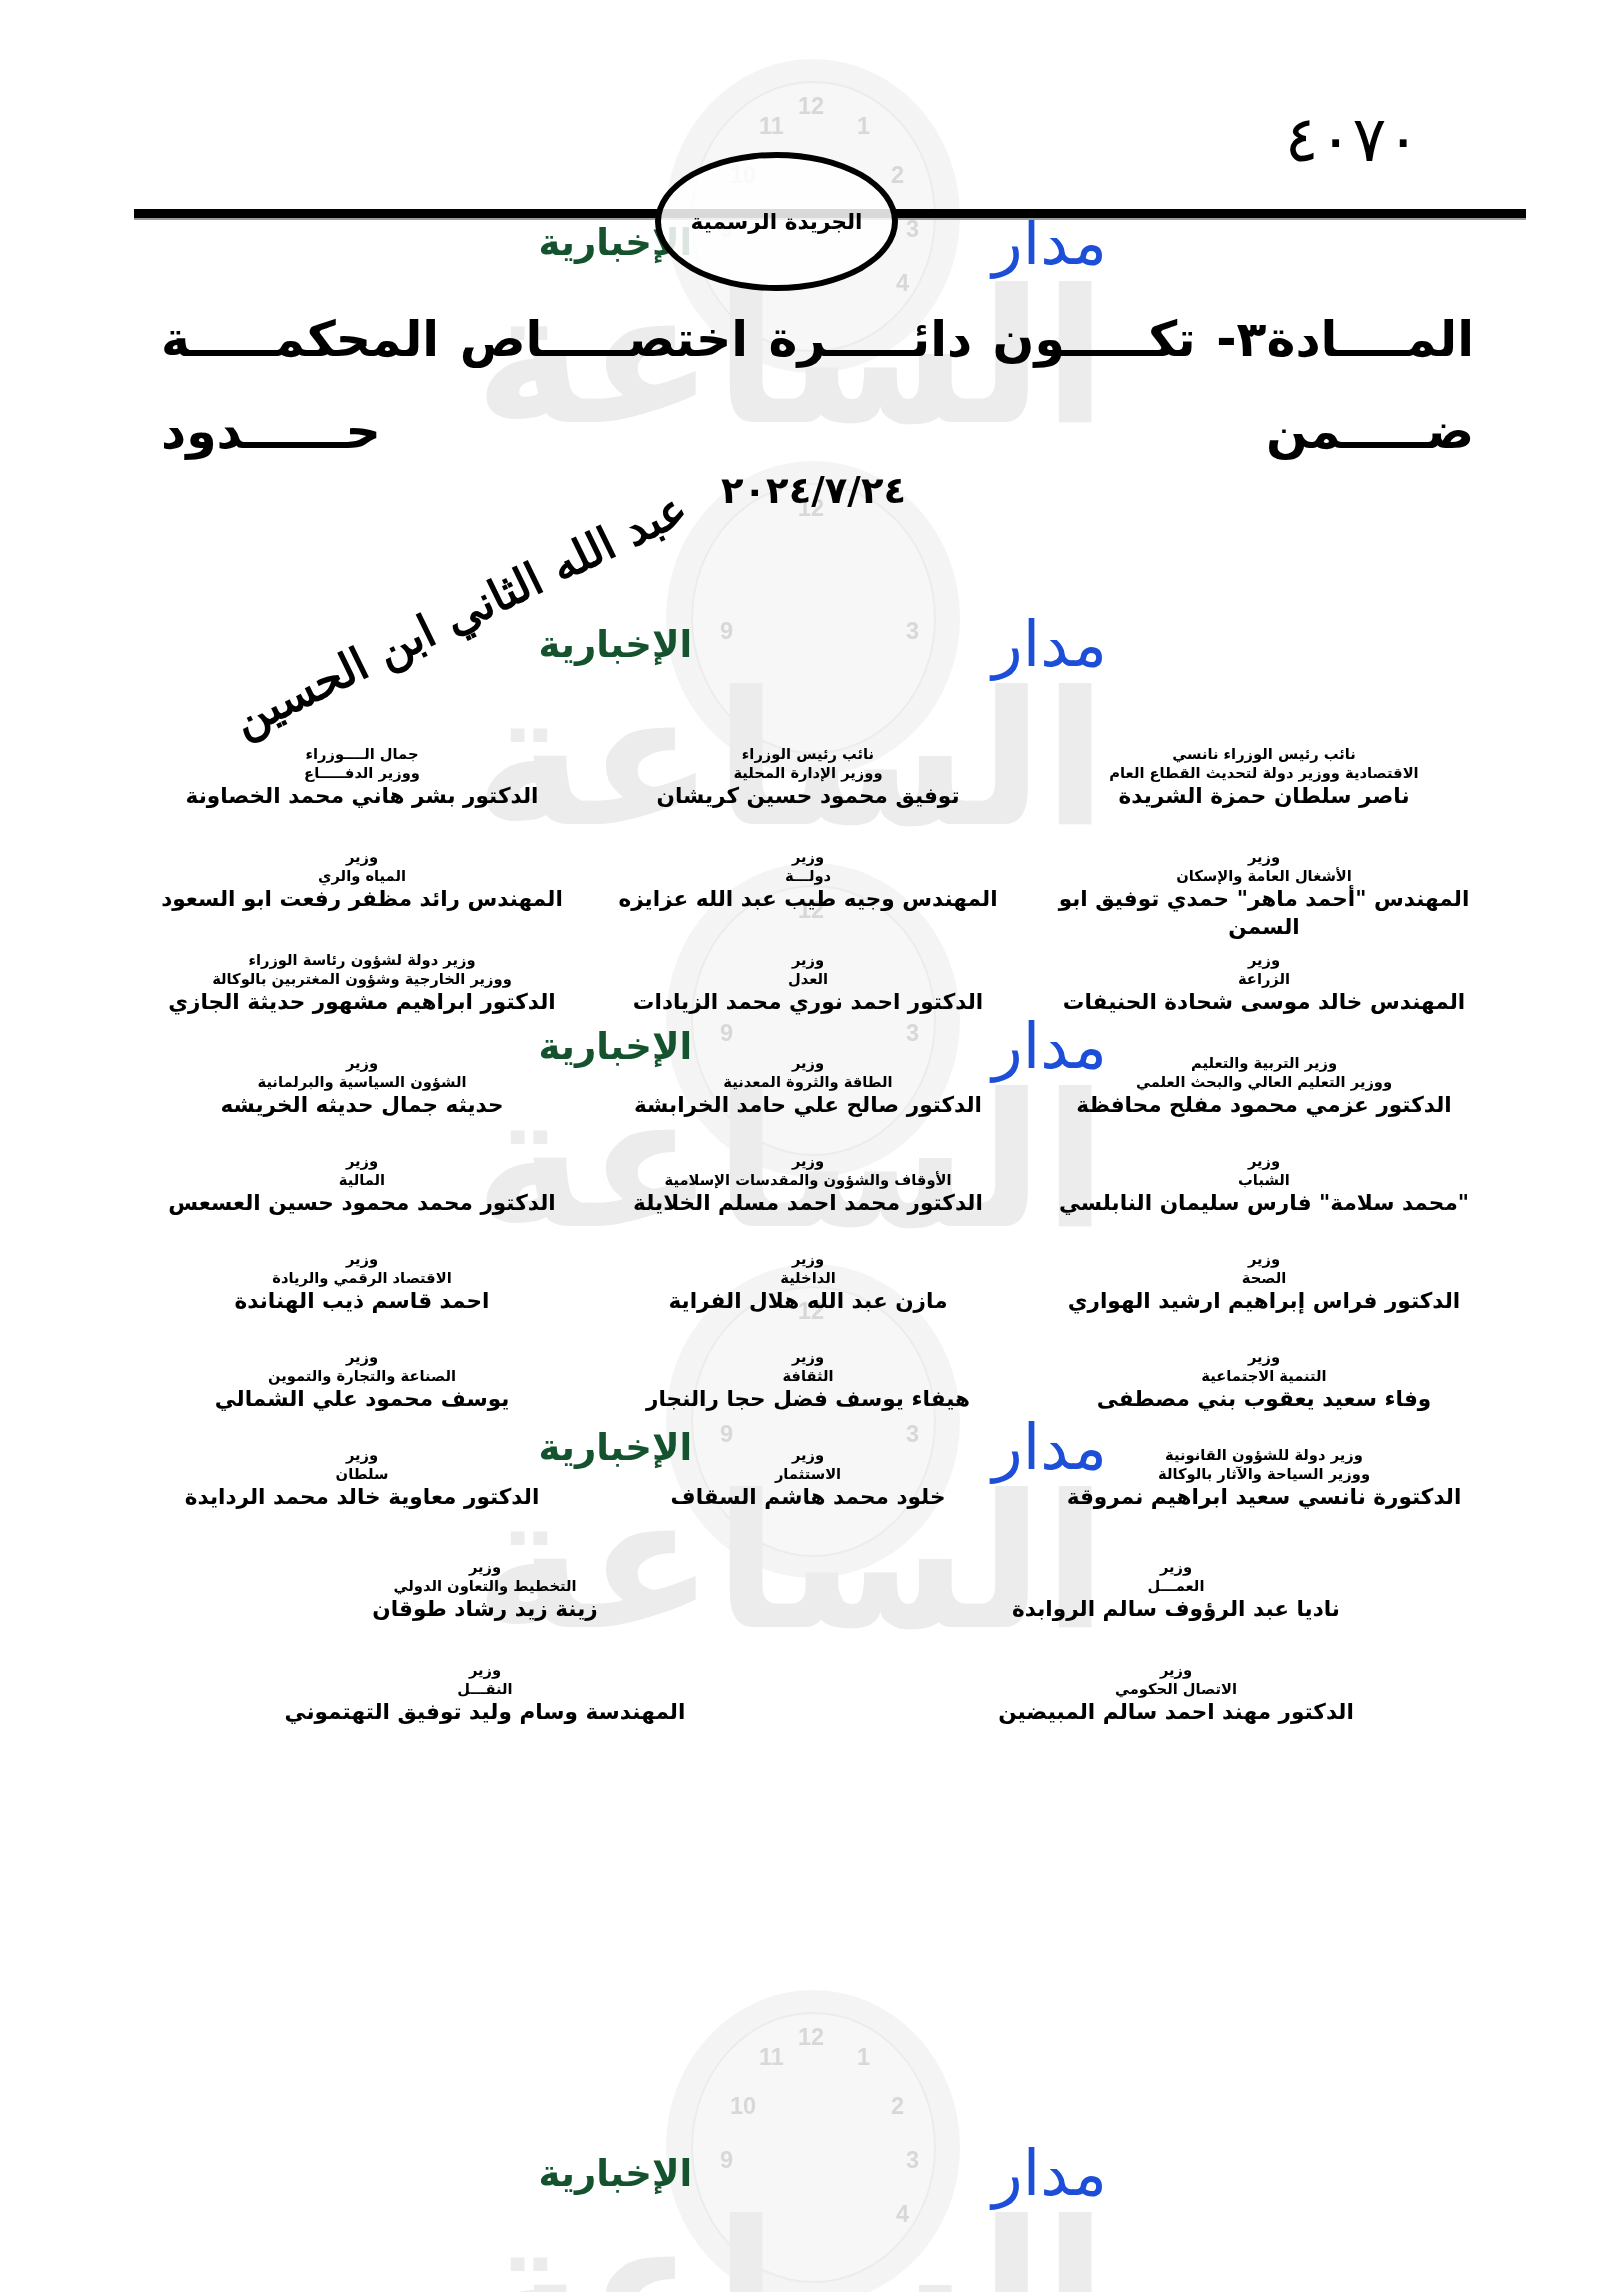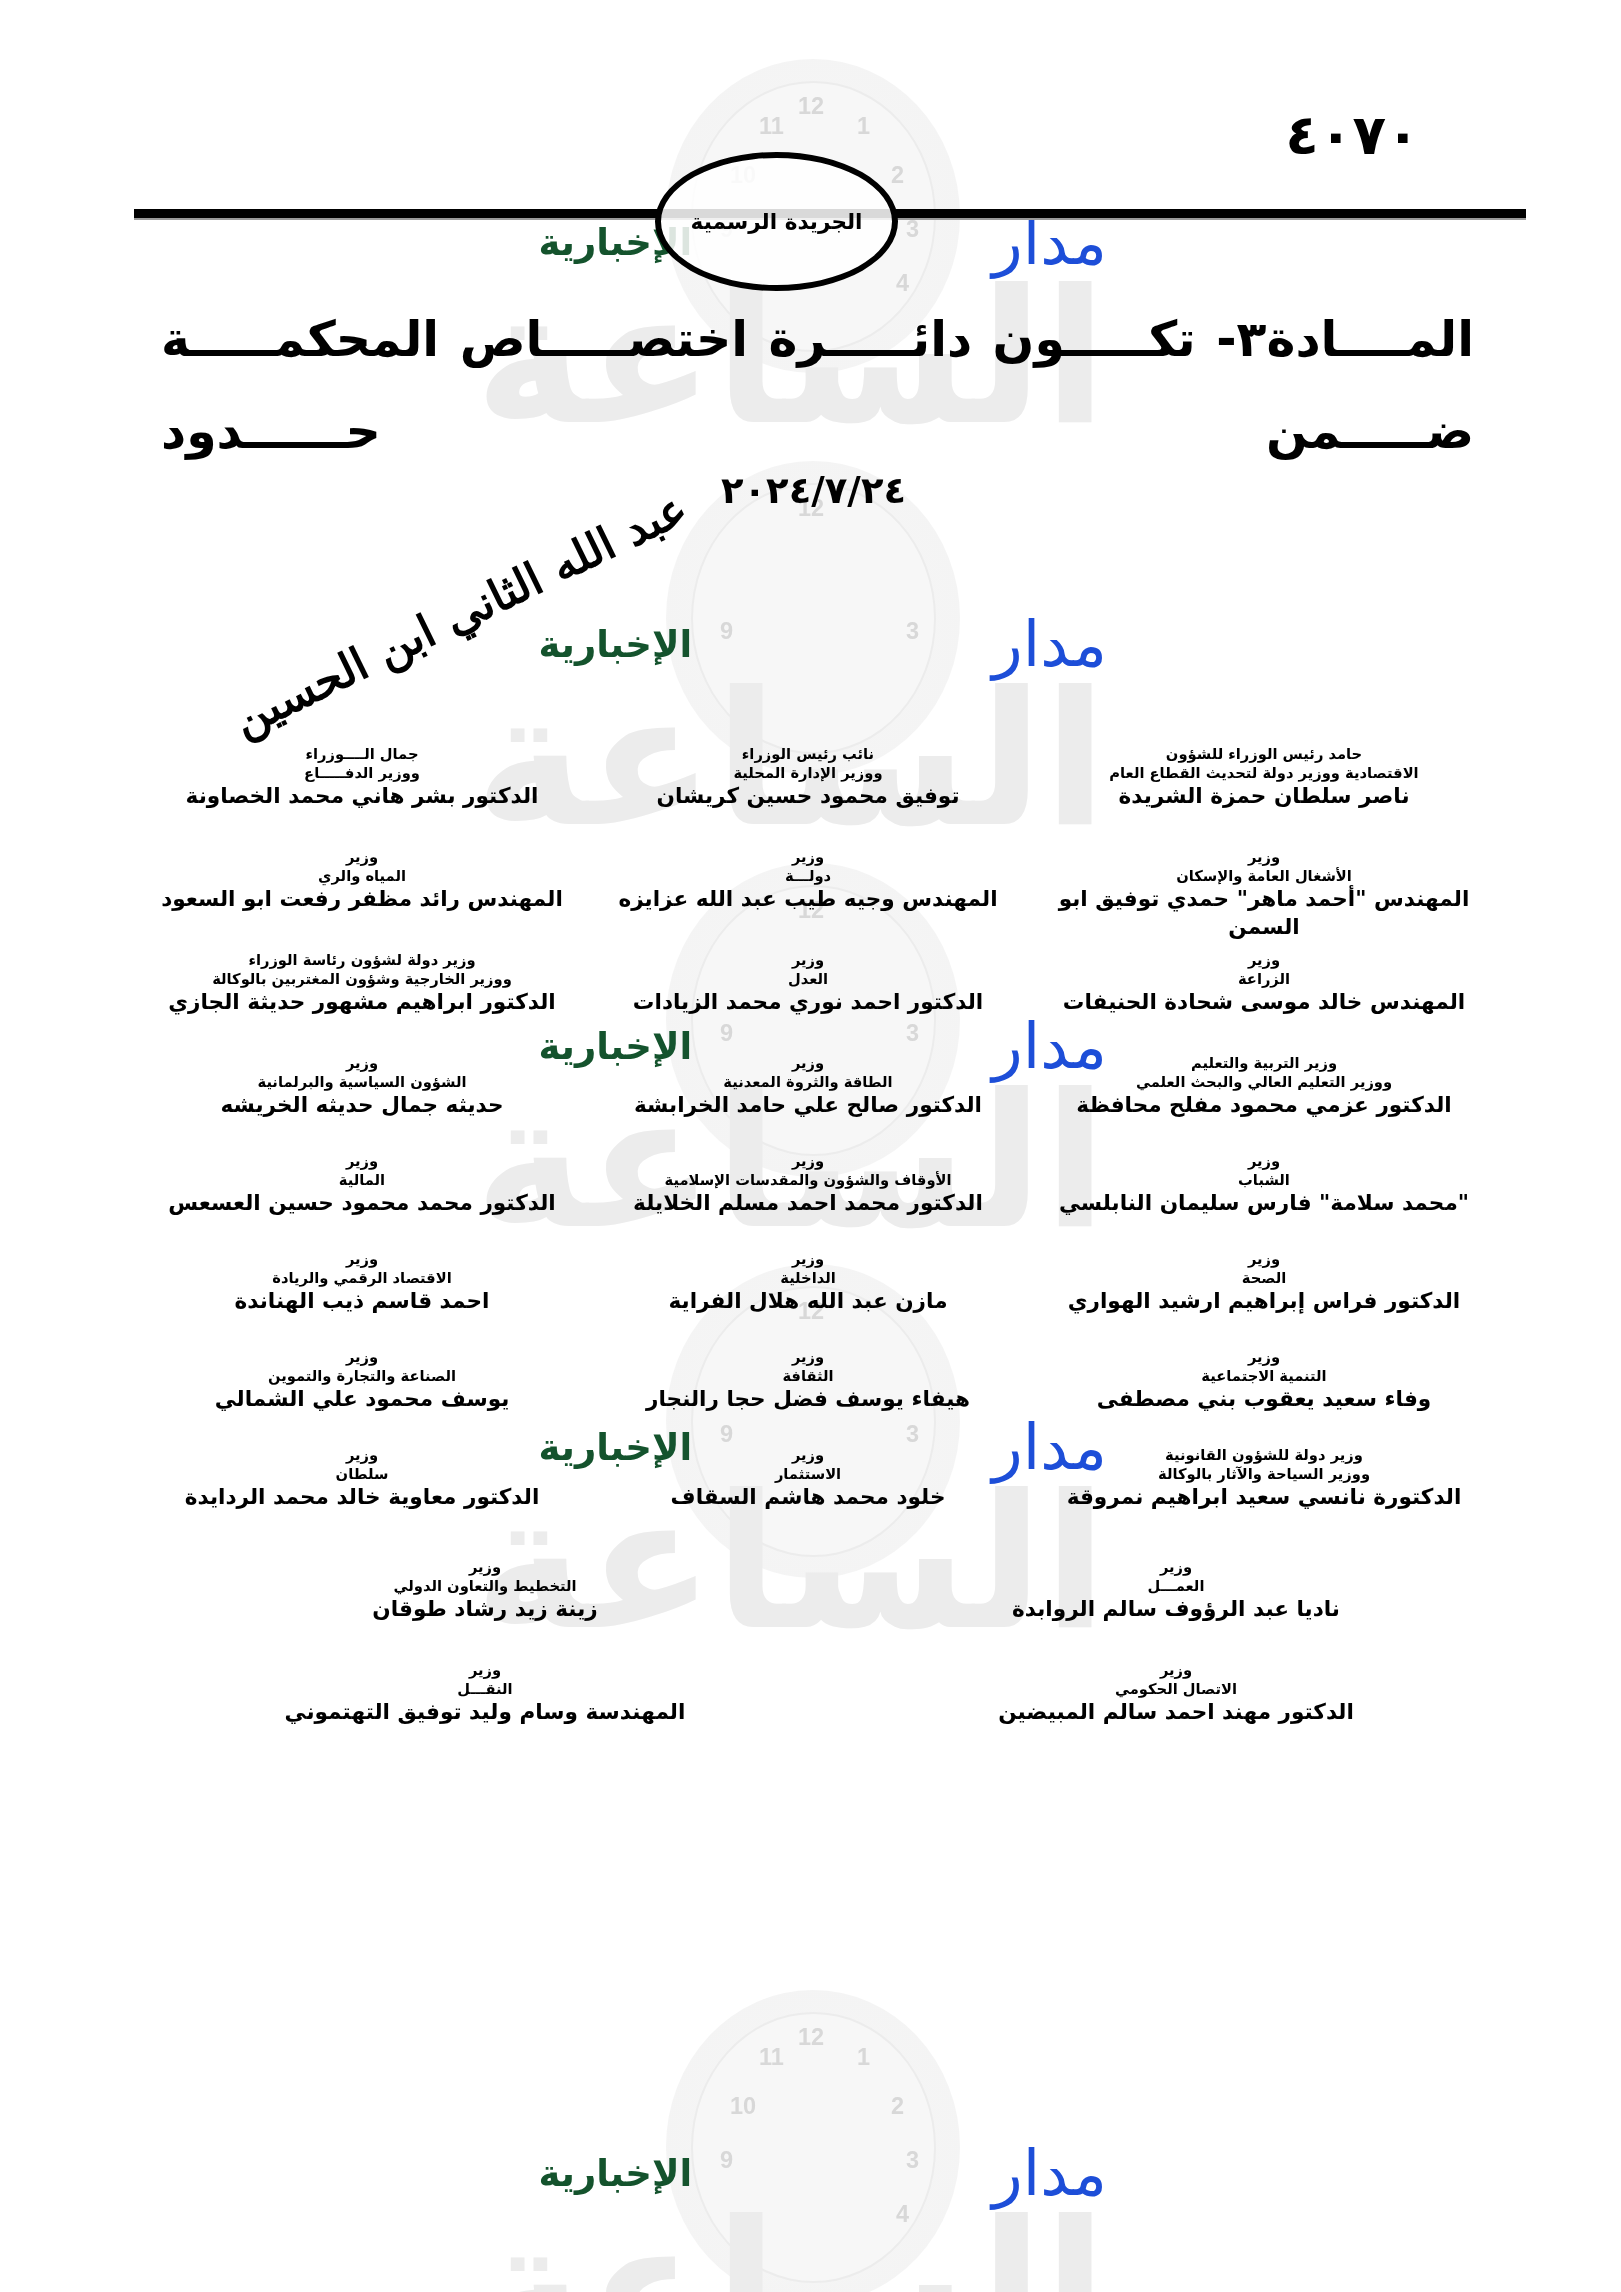--- a/index.html
+++ b/index.html
@@ -42,22 +42,22 @@
     }
     .wm .brand-big {
       position: absolute; left: 0; top: 206px; width: 588px; text-align: center;
       font-family: "DejaVu Sans", sans-serif; font-weight: bold;
       font-size: 186px; line-height: 1; color: #ececec; letter-spacing: 7.8px;
     }
 
     
     .page-number {
       position: absolute; left: 1235px; top: 103px; width: 235px;
-      font-family: "DejaVu Sans", sans-serif; font-weight: bold;
-      font-size: 55px; letter-spacing: 9.8px; direction: ltr; text-align: center;
+      font-family: "DejaVu Sans", sans-serif; font-weight: normal;
+      font-size: 63px; letter-spacing: 9.8px; direction: ltr; text-align: center;
       z-index: 2;
     }
     .header-rule {
       position: absolute; left: 134px; top: 209px; width: 1392px; height: 8.8px;
       background: #000; z-index: 2;
     }
     .header-rule::after {
       content: ""; position: absolute; left: 0; right: 0; top: 8.8px; height: 2px; background: #9a9a9a;
     }
     .header-oval {
@@ -183,21 +183,21 @@
 
 <div class="article">
   <span class="line1">المــــادة٣- تكـــــون دائـــــرة اختصـــــاص المحكمـــــة ضـــــمن حــــــدود</span>
 </div>
 
 <div class="date">٢٠٢٤/٧/٢٤</div>
 
 <div class="signature">عبد الله الثاني ابن الحسين</div>
 
 <div class="minister col-r" style="top:745px;">
-  <span class="title">حامد رئيس الوزراء للشؤون</span>
+  <span class="title">نائب رئيس الوزراء نانسي</span>
   <span class="title">الاقتصادية ووزير دولة لتحديث القطاع العام</span>
   <span class="name">ناصر سلطان حمزة الشريدة</span>
 </div>
 <div class="minister col-m" style="top:745px;">
   <span class="title">نائب رئيس الوزراء</span>
   <span class="title">ووزير الإدارة المحلية</span>
   <span class="name">توفيق محمود حسين كريشان</span>
 </div>
 <div class="minister col-l" style="top:745px;">
   <span class="title">جمال الــــوزراء</span>

